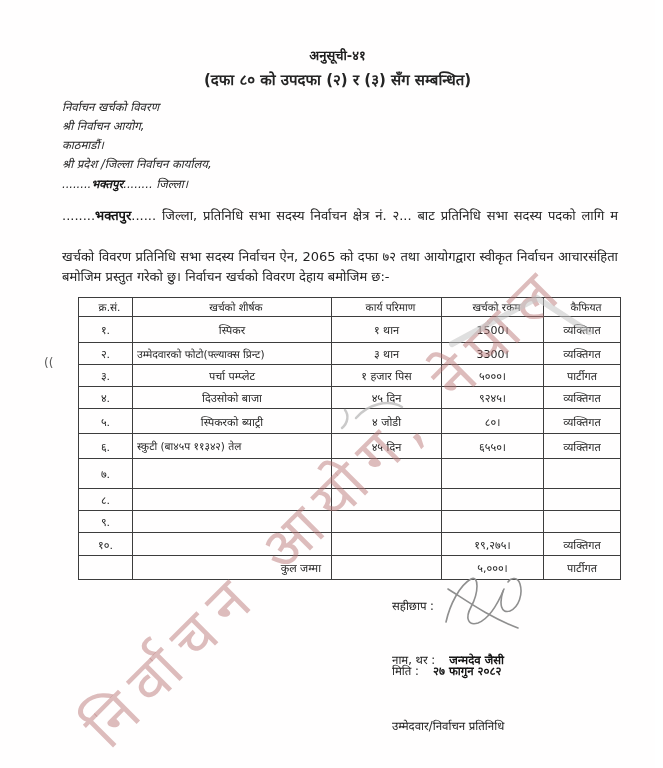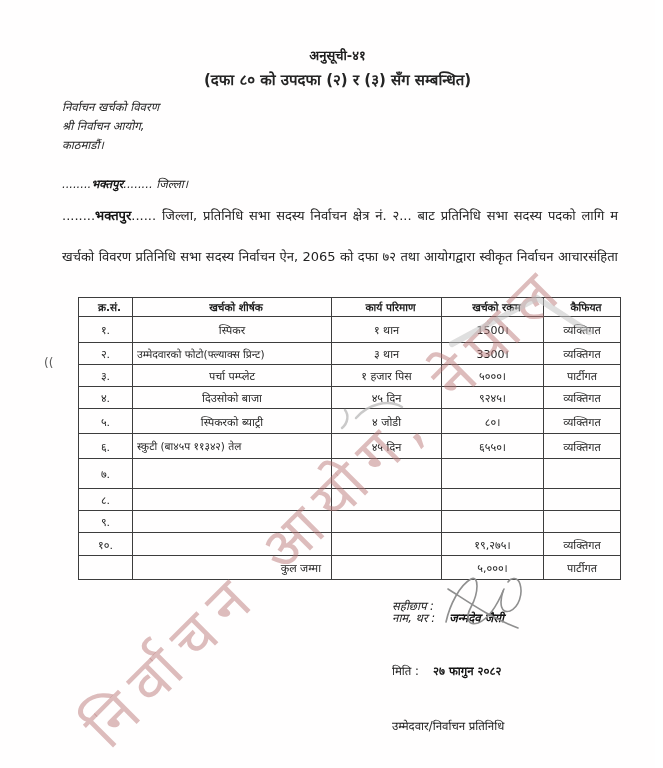--- a/index.html
+++ b/index.html
@@ -36,34 +36,34 @@
   table.expense {
     position:absolute; left:78px; top:297px; width:542px;
     border-collapse:collapse; table-layout:fixed;
     font-size:11px; color:#1f1f1f;
   }
   table.expense th, table.expense td {
     border:1px solid #3d3d3d; padding:0 4px;
     text-align:center; vertical-align:middle;
     overflow:hidden; white-space:nowrap;
   }
-  table.expense th { font-weight:700; height:18px; font-size:10.5px;padding-left:12px; }
+  table.expense th { font-weight:400; height:18px; font-size:10.5px;padding-left:12px; }
   table.expense tbody tr { height:22px; }
   table.expense tbody tr:nth-child(1){ height:26px; }
   table.expense tbody tr:nth-child(5){ height:25px; }
   table.expense tbody tr:nth-child(6){ height:25px; }
   table.expense tbody tr:nth-child(7){ height:30px; }
   table.expense tbody tr:nth-child(10){ height:23px; }
   table.expense tbody tr:nth-child(11){ height:24px;padding-left:8px; }
   table.expense tbody tr:nth-child(2) td:nth-child(2),
   table.expense tbody tr:nth-child(6) td:nth-child(2){ text-align:left; font-size:10.5px; }
   table.expense tbody tr:nth-child(11) td:nth-child(2){ text-align:right; padding-right:10px; }
 
   .footer-line { position:absolute; left:392px; font-size:11.5px; white-space:nowrap; color:#222; }
-  .f1 { top:598px;font-style:italic; } .f2 { top:610px;font-style:italic; } .f3 { top:663px; } .f4 { top:691px;margin-top:27px; }
+  .f1 { top:598px; } .f2 { top:652px; } .f3 { top:663px; } .f4 { top:691px;margin-top:27px; }
   .footer-line .val { font-weight:700; color:#141414; margin-left:14px; }
 
   .overlay { position:absolute; left:0; top:0; width:663px; height:768px; pointer-events:none; z-index:5; }
 
   .watermark {
     position:absolute; left:64px; top:706px; width:920px;
     transform:rotate(-45deg); transform-origin:0 0;
     font-size:60px; letter-spacing:12px; white-space:nowrap;
     color:rgba(183,118,118,0.48); z-index:4; pointer-events:none;
   }
@@ -72,28 +72,30 @@
 <body>
 
 <div class="page">
 
   <div class="doc-title">अनुसूची-४१</div>
   <div class="doc-subtitle">(दफा ८० को उपदफा (२) र (३) सँग सम्बन्धित)</div>
 
   <div class="addr a1">निर्वाचन खर्चको विवरण</div>
   <div class="addr a2">श्री निर्वाचन आयोग,</div>
   <div class="addr a3">काठमाडौं।</div>
+  <div class="addr a4">श्री प्रदेश /जिल्ला निर्वाचन कार्यालय,</div>
   <div class="addr a5">
     <span>........</span><span class="bold">भक्तपुर</span><span>........</span><span> जिल्ला।</span>
   </div>
 
   <div class="decl d1 j">
     <span>........</span><span class="bold">भक्तपुर</span><span>...... जिल्ला, प्रतिनिधि सभा सदस्य निर्वाचन क्षेत्र नं. २... बाट प्रतिनिधि सभा सदस्य पदको लागि म</span>
   </div>
   <div class="decl d3 j">खर्चको विवरण प्रतिनिधि सभा सदस्य निर्वाचन ऐन, 2065 को दफा ७२ तथा आयोगद्वारा स्वीकृत निर्वाचन आचारसंहिता</div>
+  <div class="decl d4">बमोजिम प्रस्तुत गरेको छु। निर्वाचन खर्चको विवरण देहाय बमोजिम छ:-</div>
 
   <div class="margin-mark">((</div>
 
   <table class="expense">
     <colgroup>
       <col style="width:54px">
         <col style="width:199px">
         <col style="width:110px">
         <col style="width:102px">
         <col style="width:77px">

